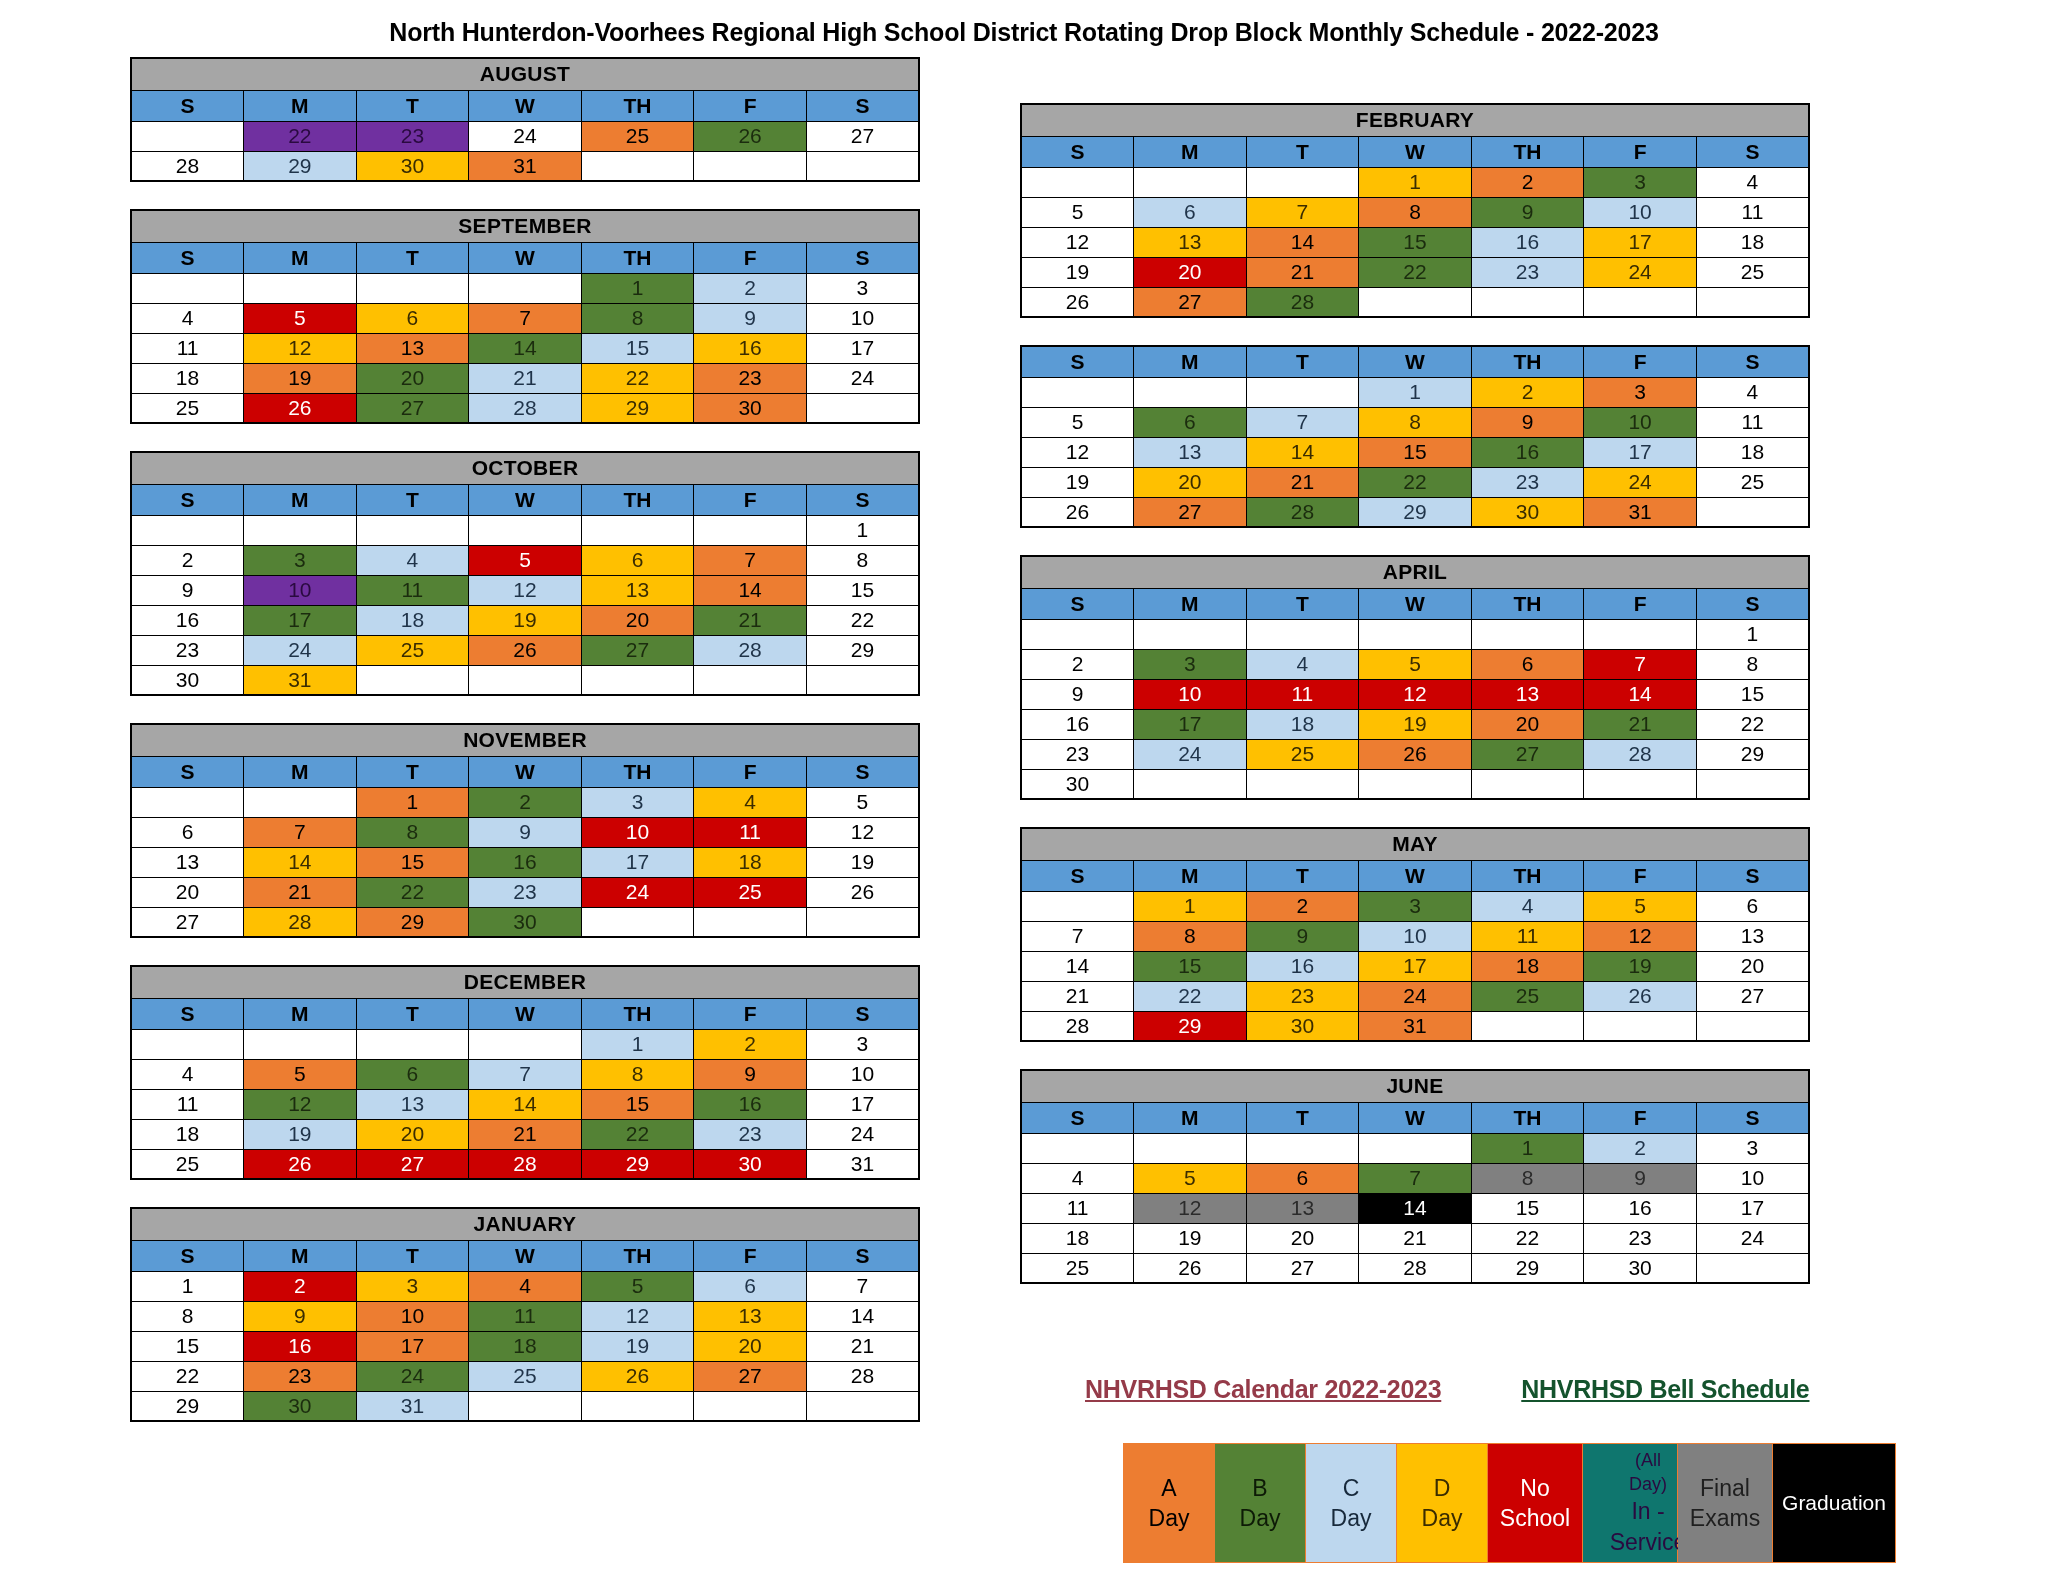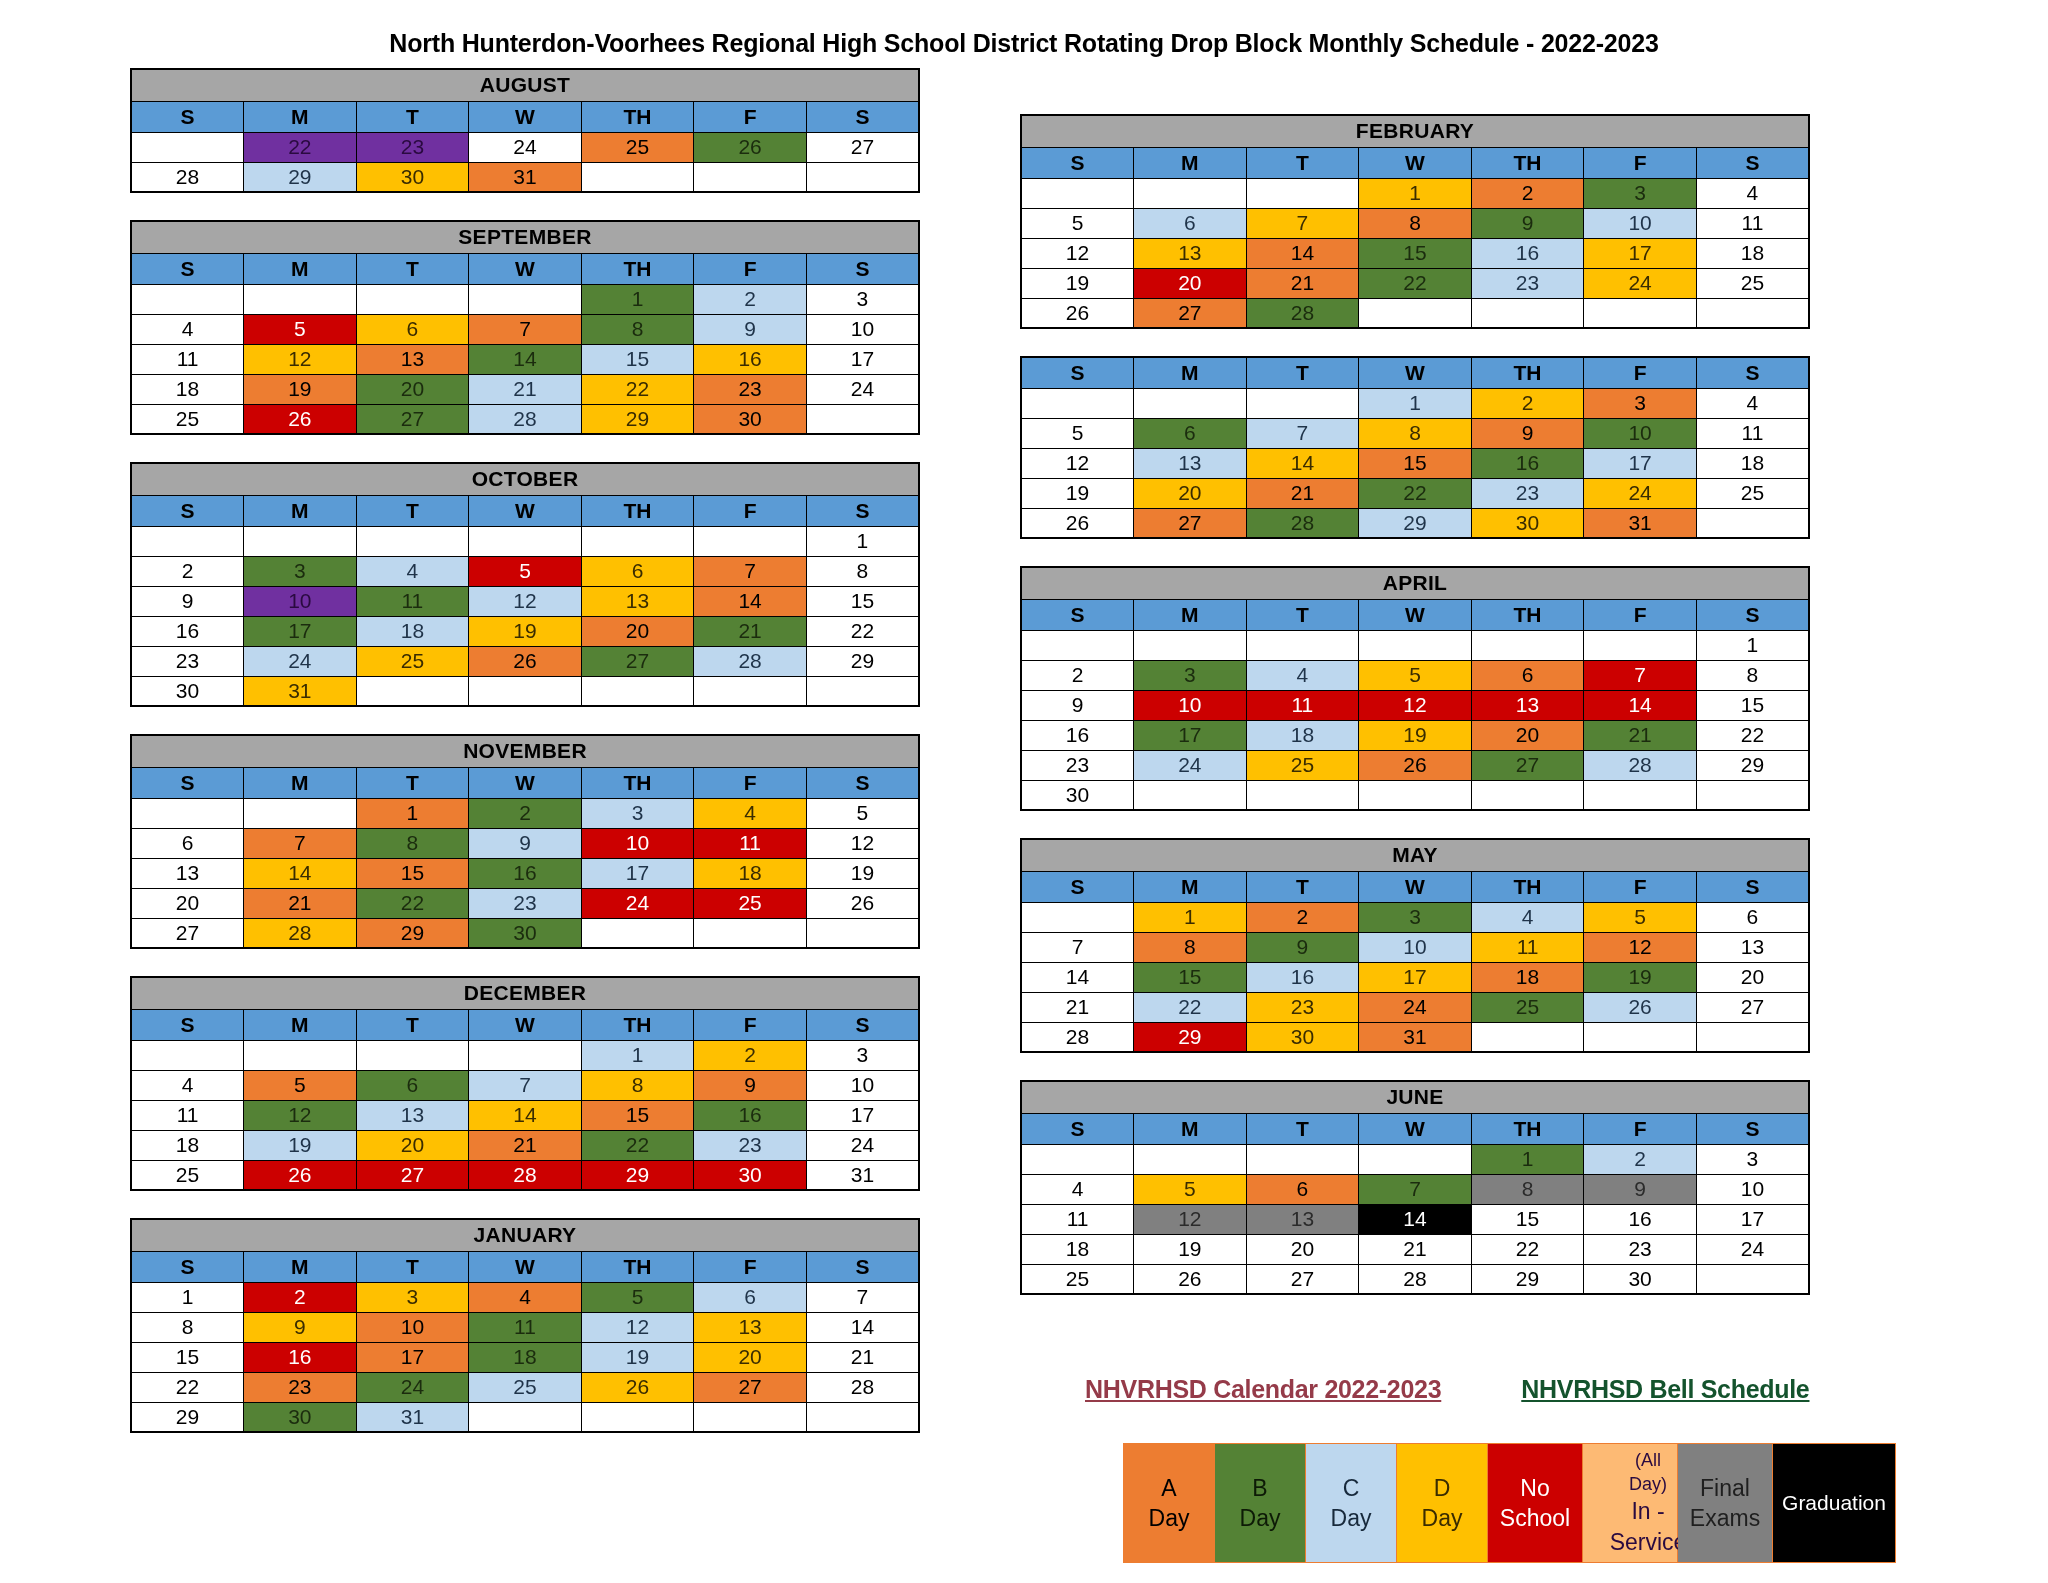--- a/index.html
+++ b/index.html
@@ -13,21 +13,21 @@
     font-family: "Liberation Sans", sans-serif;
     overflow: hidden;
     position: relative;
   }
 
   #page-title {
     text-align: center;
     font-size: 25px;
     font-weight: bold;
     color: #000;
-    padding-top: 29px;
+    padding-top: 18px;
     letter-spacing: -0.2px;
   }
 
   .columns {
     display: flex;
     padding: 0 0 0 0;
     margin-top: 10px;
   }
   .col {
     display: flex;
@@ -147,21 +147,21 @@
     border-right: 1px solid #ed7d31;
   }
   .legend-cell:last-child { border-right: none; }
   .legend-cell .ln { display: block; }
   .legend-cell .small { font-size: 18px; }
   .lg-A  { background: #ed7d31; color: #000; }
   .lg-B  { background: #548235; color: #0d1a06; }
   .lg-C  { background: #bdd7ee; color: #17293b; }
   .lg-D  { background: #ffc000; color: #3a2c00; }
   .lg-NS { background: #cc0000; color: #ffffff; }
-  .lg-IS { background: #fdba74; color: #2a0a40; padding-left: 36px; }
+  .lg-IS { background: #0f766e; color: #2a0a40; padding-left: 36px; }
   .lg-FE { background: #808080; color: #1f1f1f; }
   .lg-GR { background: #000000; color: #ffffff; font-size: 21px; }
   .lg-GR, .lg-FE, .lg-NS, .lg-IS { width: 95px; }
   .lg-GR { width: 122px; }
 </style>
 </head>
 <body>
 
 <div id="page-title">North Hunterdon-Voorhees Regional High School District Rotating Drop Block Monthly Schedule - 2022-2023</div>
 

